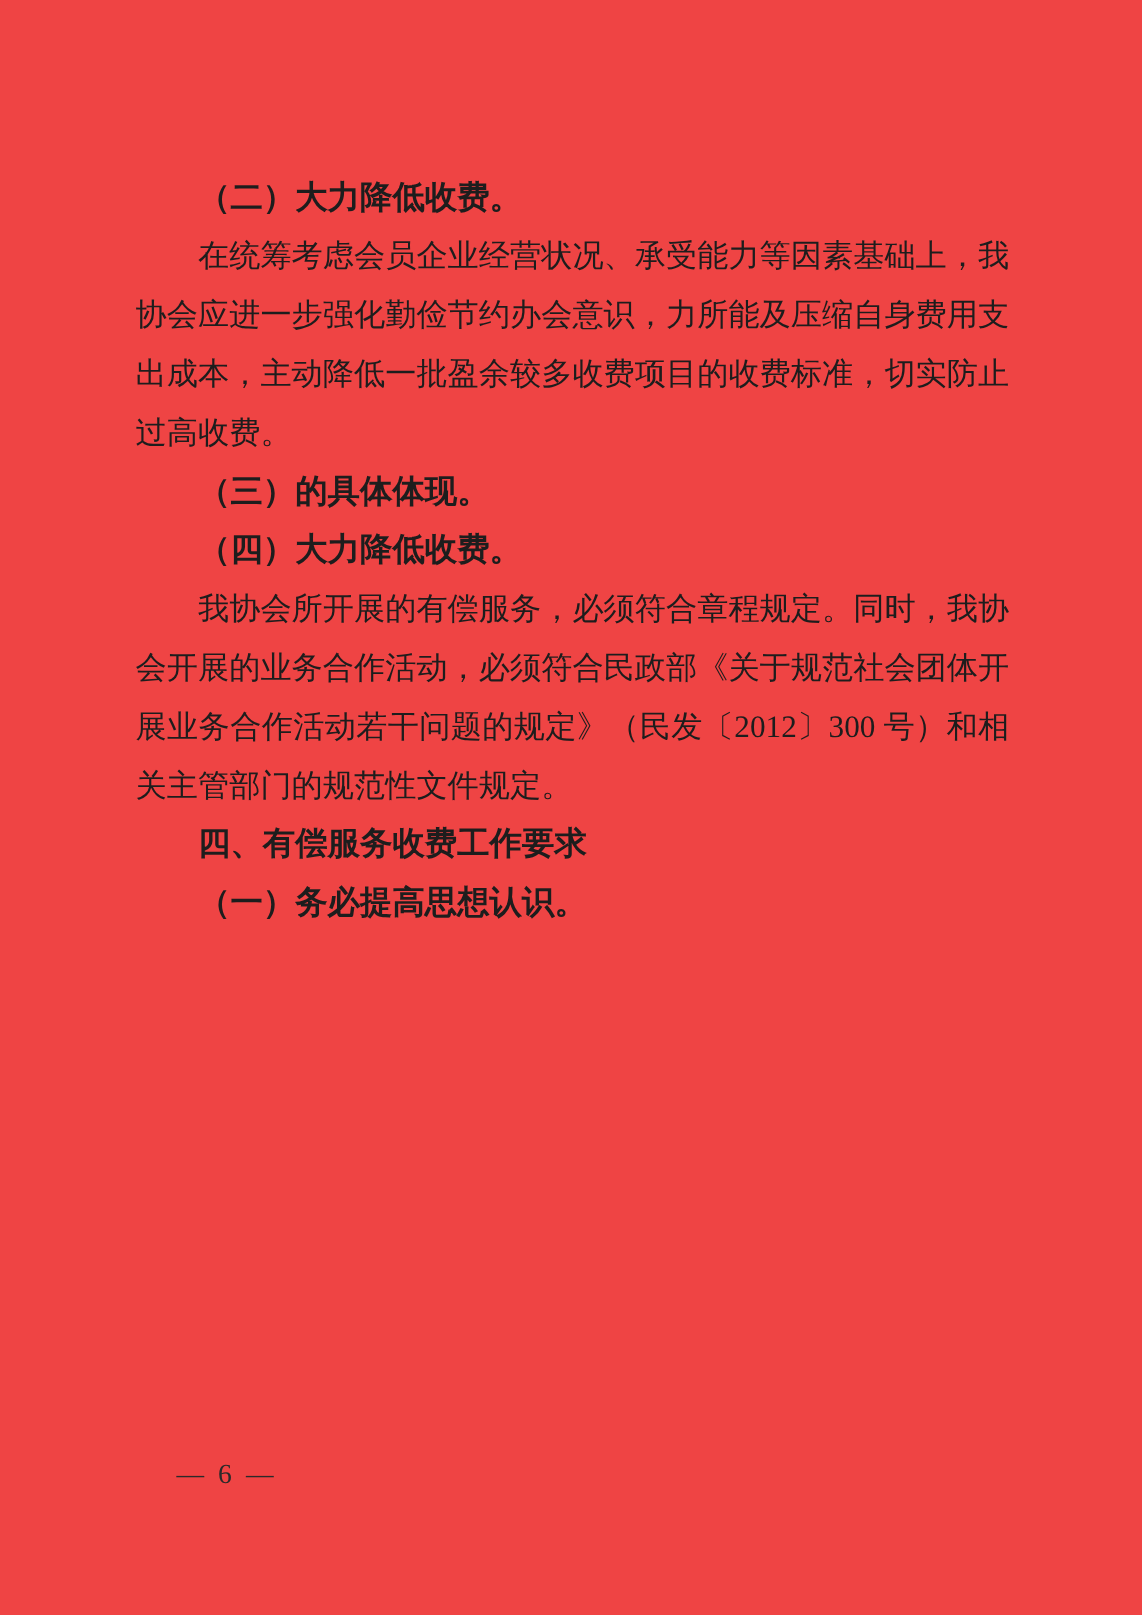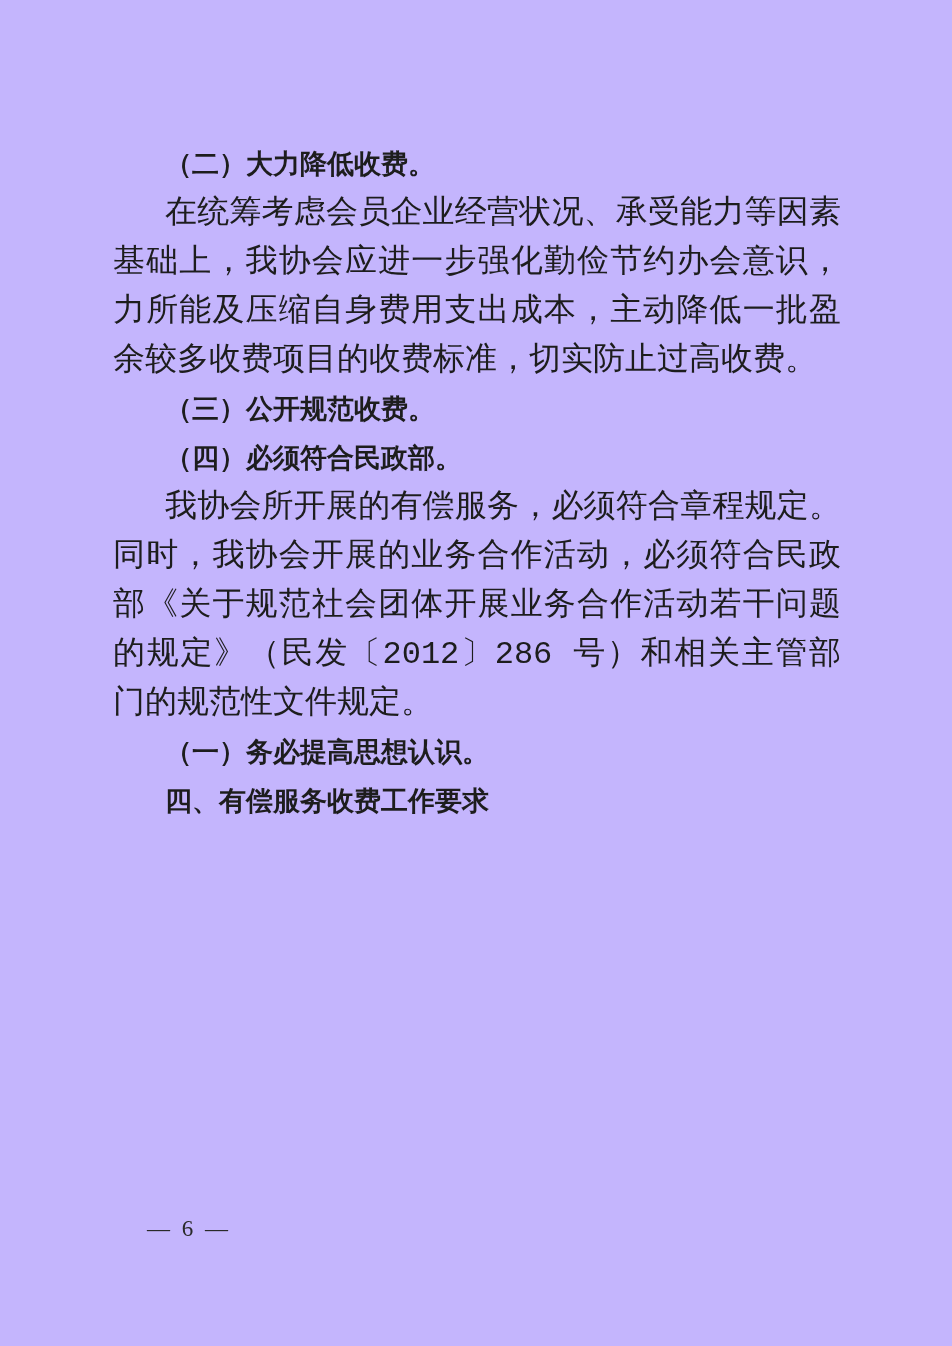--- a/index.html
+++ b/index.html
@@ -18,26 +18,25 @@
   }
   .content {
     position: absolute;
     left: 113px;
     top: 140px;
     width: 728px;
   }
   .block {
     margin: 0;
     padding: 0;
-    font-size: 32px;
+    font-size: 26px;
     line-height: 49px;
     text-align: justify;
     letter-spacing: 0;
     color: #1d1d1d;
-    font-family: Liberation Mono, monospace;
   }
   .indent2 {
     text-indent: 52px; 
   }
   .subheading {
     font-weight: 700;
     font-size: 27px;
     font-family: "Liberation Serif", "DejaVu Serif", serif; 
   }
   .heading1 {
@@ -53,24 +52,24 @@
     line-height: 28px;
     letter-spacing: 3px;
     color: #2a2a2a;
     font-family: "Liberation Serif", "DejaVu Serif", serif;
     white-space: nowrap;
   }
 </style>
 </head>
 <body>
 
-<div class="page" style="background: #c4b5fd; color: rgb(29, 29, 29);">
+<div class="page" style="background: #ef4444; color: rgb(29, 29, 29);">
   <div class="content">
     <p class="block subheading indent2">（二）大力降低收费。</p>
     <p class="block indent2">在统筹考虑会员企业经营状况、承受能力等因素基础上，我协会应进一步强化勤俭节约办会意识，力所能及压缩自身费用支出成本，主动降低一批盈余较多收费项目的收费标准，切实防止过高收费。</p>
-    <p class="block subheading indent2">（三）公开规范收费。</p>
-    <p class="block subheading indent2">（四）必须符合民政部。</p>
-    <p class="block indent2">我协会所开展的有偿服务，必须符合章程规定。同时，我协会开展的业务合作活动，必须符合民政部《关于规范社会团体开展业务合作活动若干问题的规定》（民发〔2012〕286 号）和相关主管部门的规范性文件规定。</p>
+    <p class="block subheading indent2">（三）的具体体现。</p>
+    <p class="block subheading indent2">（四）大力降低收费。</p>
+    <p class="block indent2">我协会所开展的有偿服务，必须符合章程规定。同时，我协会开展的业务合作活动，必须符合民政部《关于规范社会团体开展业务合作活动若干问题的规定》（民发〔2012〕300 号）和相关主管部门的规范性文件规定。</p>
+    <p class="block heading1 indent2">四、有偿服务收费工作要求</p>
     <p class="block subheading indent2">（一）务必提高思想认识。</p>
-    <p class="block heading1 indent2">四、有偿服务收费工作要求</p>
   </div>
   <div class="page-number">— 6 —</div>
 </div>
 
 </body></html>

